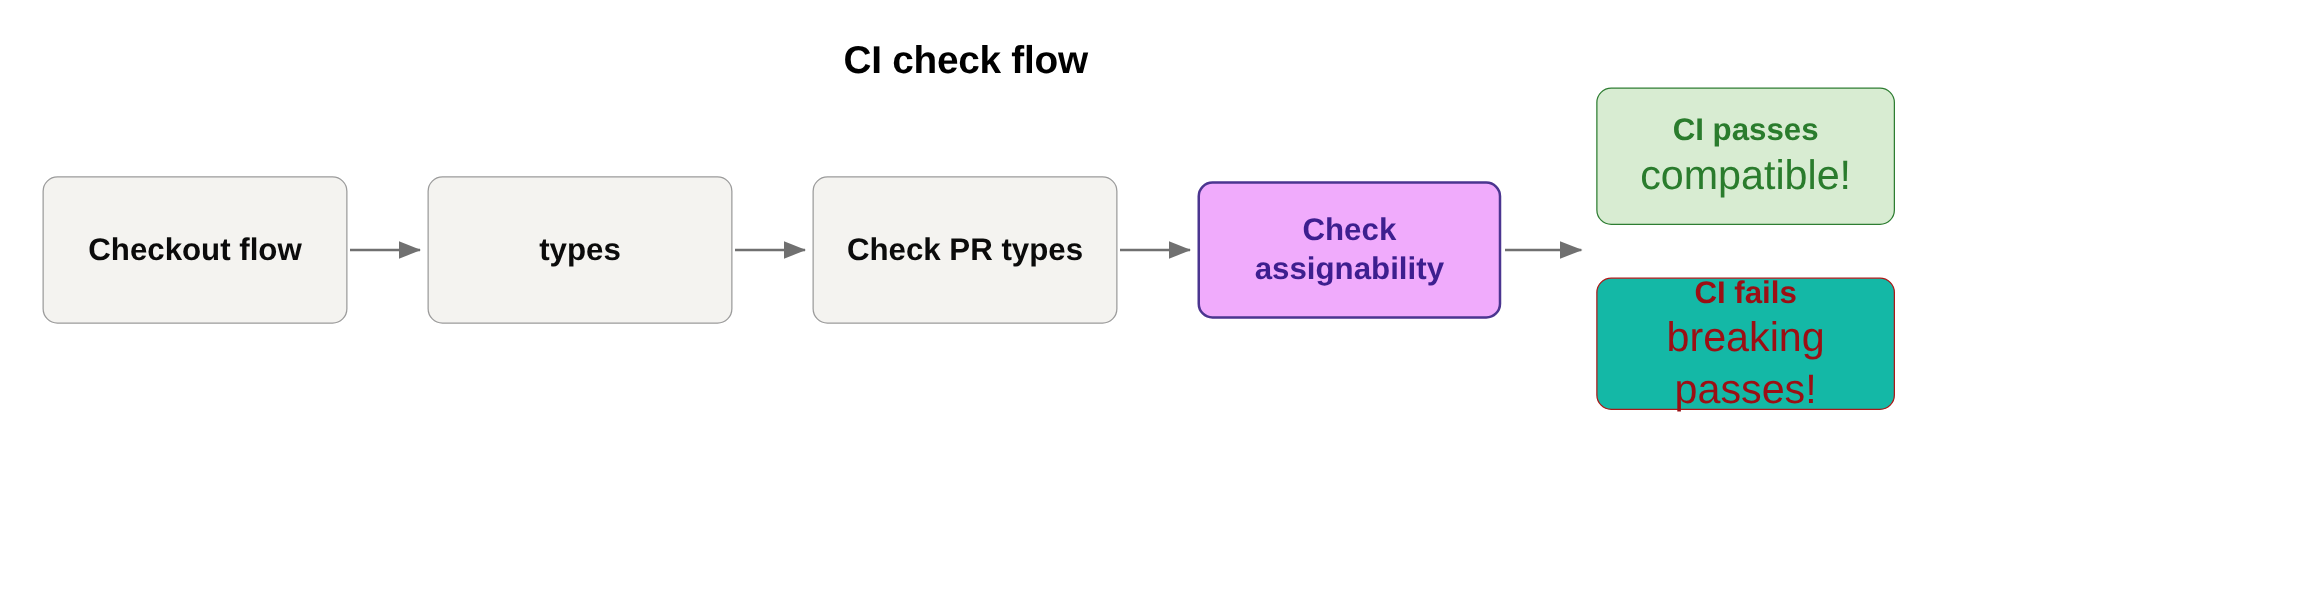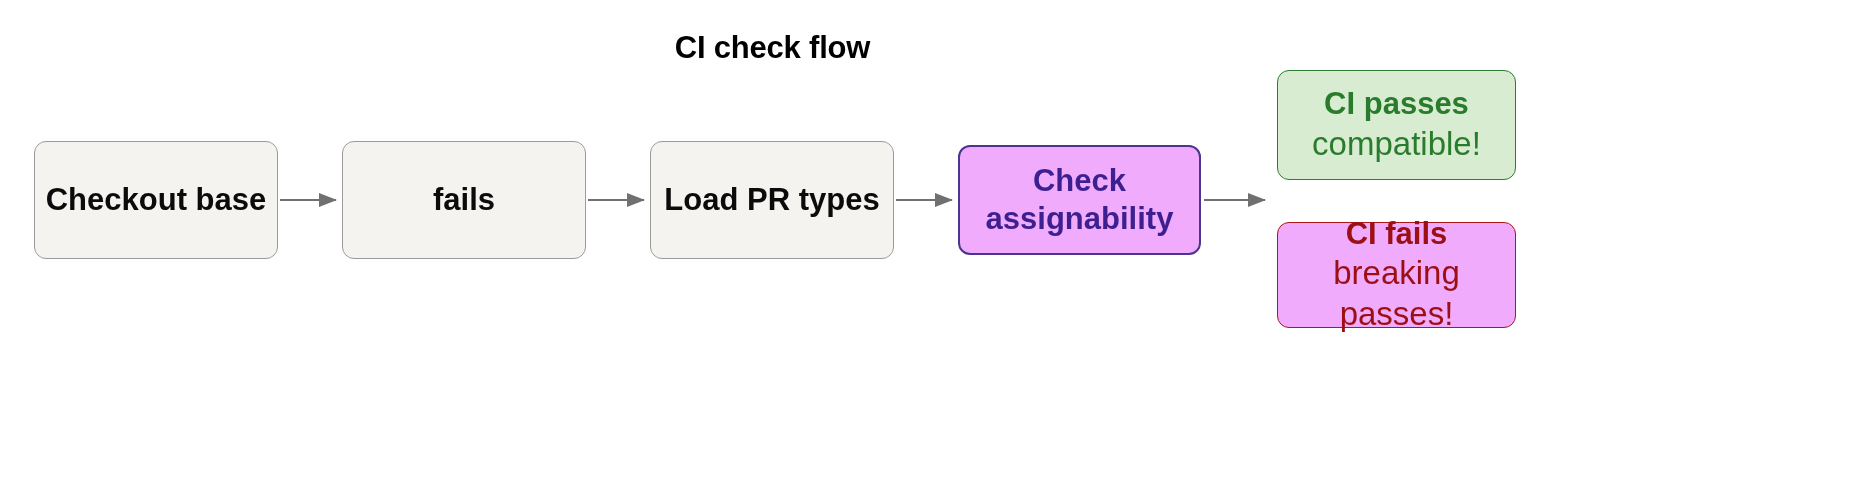--- a/index.html
+++ b/index.html
@@ -46,21 +46,21 @@
     flex-direction: column;
     align-items: center;
     justify-content: center;
     border-radius: 12px;
     text-align: center;
     line-height: 1.24;
   }
   .node .node-label {
     display: block;
     font-weight: bold;
-    font-size: 31px;
+    font-size: 25px;
     padding: 0 10px;
   }
   .node .node-sublabel {
     display: block;
     font-weight: normal;
     font-size: 33px;
     padding: 0 10px;
   }
   .node-process {
     background: #f4f3f0;
@@ -71,21 +71,21 @@
     background: #f0abfc;
     border: 2.2px solid #4b3590;
     color: #3d1f8f;
   }
   .node-success {
     background: #d8ecd2;
     border: 1.8px solid #2e7d32;
     color: #2a7c2d;
   }
   .node-failure {
-    background: #f0abfc;
+    background: #14b8a6;
     border: 1.8px solid #ad1818;
     color: #9c0f14;
   }
   #n1 { left: 34px;   top: 141px; width: 244px; height: 118px; }
   #n2 { left: 342px;  top: 141px; width: 244px; height: 118px; }
   #n3 { left: 650px;  top: 141px; width: 244px; height: 118px; }
   #n4 { left: 958px;  top: 145px; width: 243px; height: 110px; }
   #n5 { left: 1277px; top: 70px;  width: 239px; height: 110px; }
   #n6 { left: 1277px; top: 222px; width: 239px; height: 106px; }
 </style>
@@ -102,29 +102,29 @@
         <polygon points="0 0, 9 3.5, 0 7" fill="#707070"></polygon>
       </marker>
     </defs>
     <line x1="280" y1="200" x2="336" y2="200" stroke="#707070" stroke-width="2" marker-end="url(#arrowhead)"></line>
     <line x1="588" y1="200" x2="644" y2="200" stroke="#707070" stroke-width="2" marker-end="url(#arrowhead)"></line>
     <line x1="896" y1="200" x2="952" y2="200" stroke="#707070" stroke-width="2" marker-end="url(#arrowhead)"></line>
     <line x1="1204" y1="200" x2="1265" y2="200" stroke="#707070" stroke-width="2" marker-end="url(#arrowhead)"></line>
   </svg>
 
   <div class="node node-process" id="n1">
-    <span class="node-label">Checkout base</span>
+    <span class="node-label">Checkout flow</span>
   </div>
 
   <div class="node node-process" id="n2">
-    <span class="node-label">fails</span>
+    <span class="node-label">types</span>
   </div>
 
   <div class="node node-process" id="n3">
-    <span class="node-label">Load PR types</span>
+    <span class="node-label">Check PR types</span>
   </div>
 
   <div class="node node-highlight" id="n4">
     <span class="node-label">Check</span>
     <span class="node-label">assignability</span>
   </div>
 
   <div class="node node-success" id="n5">
     <span class="node-label">CI passes</span>
     <span class="node-sublabel">compatible!</span>

